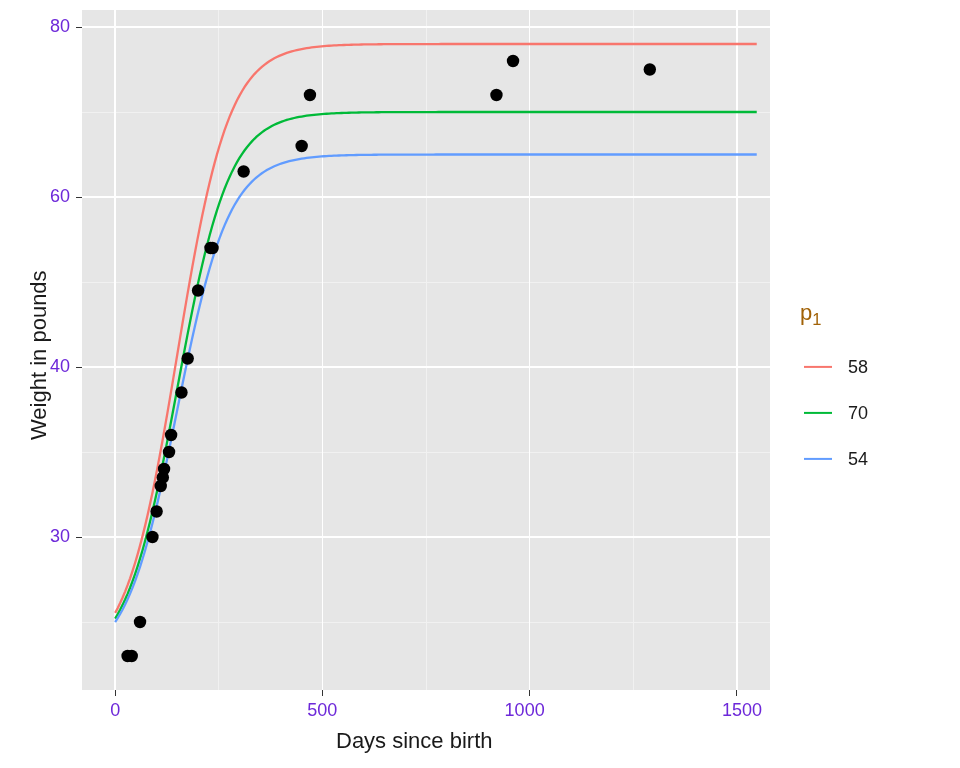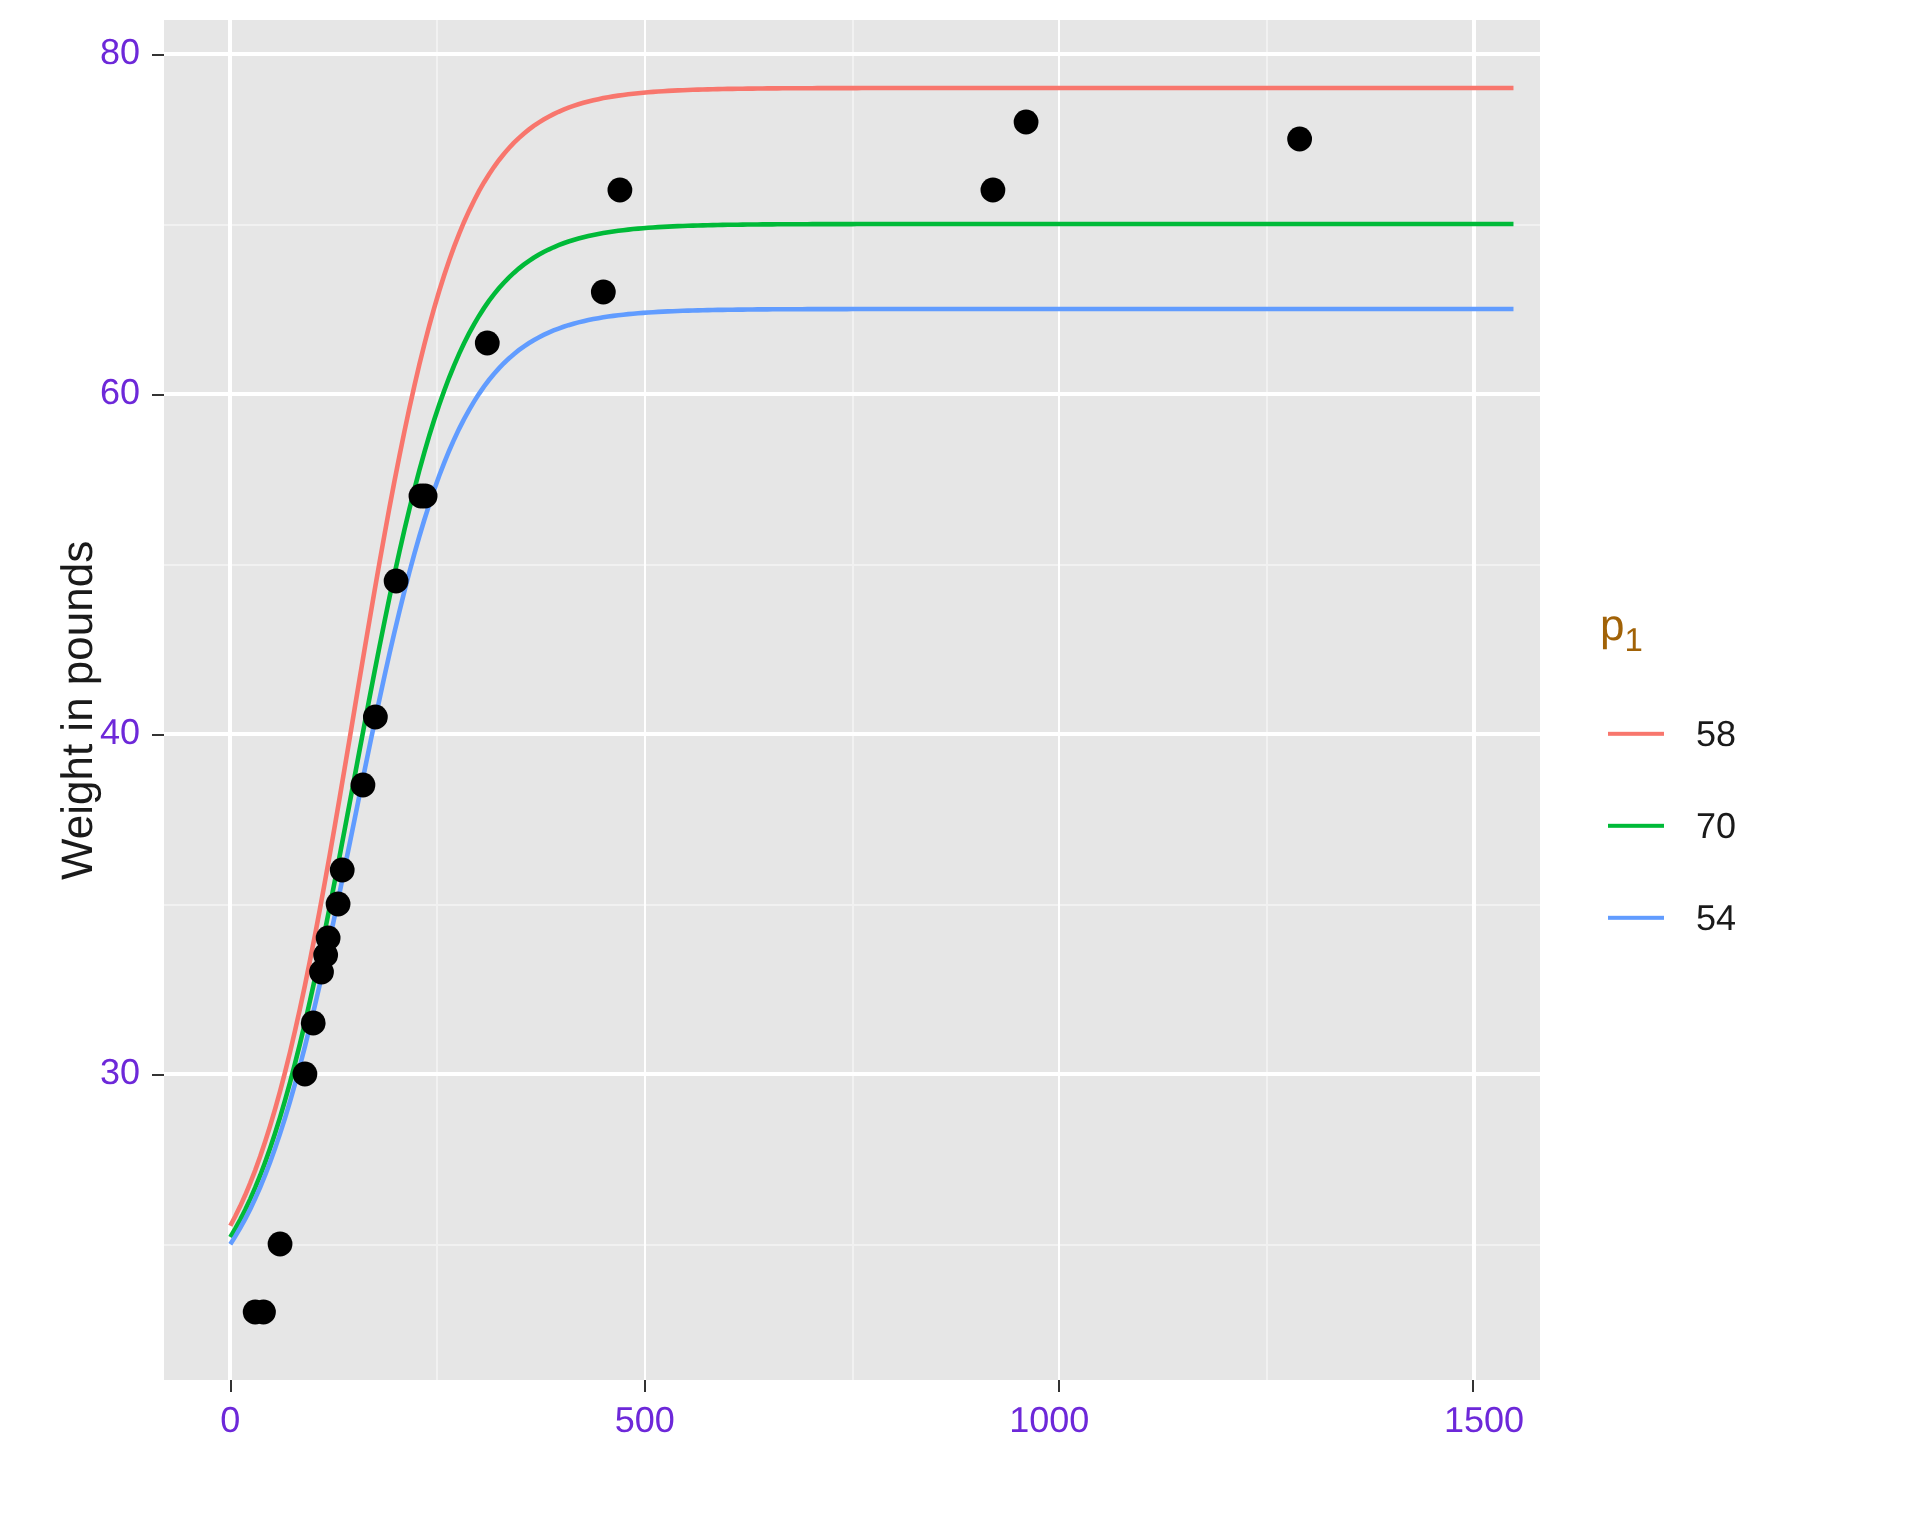--- a/index.html
+++ b/index.html
@@ -159,20 +159,21 @@
       <div class="tick-mark" style="top: 536.5px; left: 76px; height: 1px; width: 6px;"></div>
       <div class="tick-label" style="right: 890px; text-align: right; top: 526px;">30</div>
       <div class="tick-mark" style="top: 366.5px; left: 76px; height: 1px; width: 6px;"></div>
       <div class="tick-label" style="right: 890px; text-align: right; top: 356px;">40</div>
       <div class="tick-mark" style="top: 196.5px; left: 76px; height: 1px; width: 6px;"></div>
       <div class="tick-label" style="right: 890px; text-align: left; top: 186px;">60</div>
       <div class="tick-mark" style="top: 26.5px; left: 76px; height: 1px; width: 6px;"></div>
       <div class="tick-label" style="right: 890px; text-align: right; top: 16px;">80</div>
     </div>
 
+  <div class="axis-title" id="x-title" style="left: 336px; top: 728px;">Days since birth</div>
   <div class="axis-title rotate" id="y-title" style="left: 26px; top: 440px;">Weight in pounds</div>
 
   <div class="legend-title" id="legend-title" style="left: 800px; top: 300px;">p<span class="legend-sup">1</span></div>
   <div id="legend-items">
       <div class="legend-item" style="left: 800px; top: 352px;">
         <div class="legend-key">
           <div class="legend-line" style="background: rgb(248, 118, 109);"></div>
         </div>
         <div class="legend-label">58</div>
       </div>

